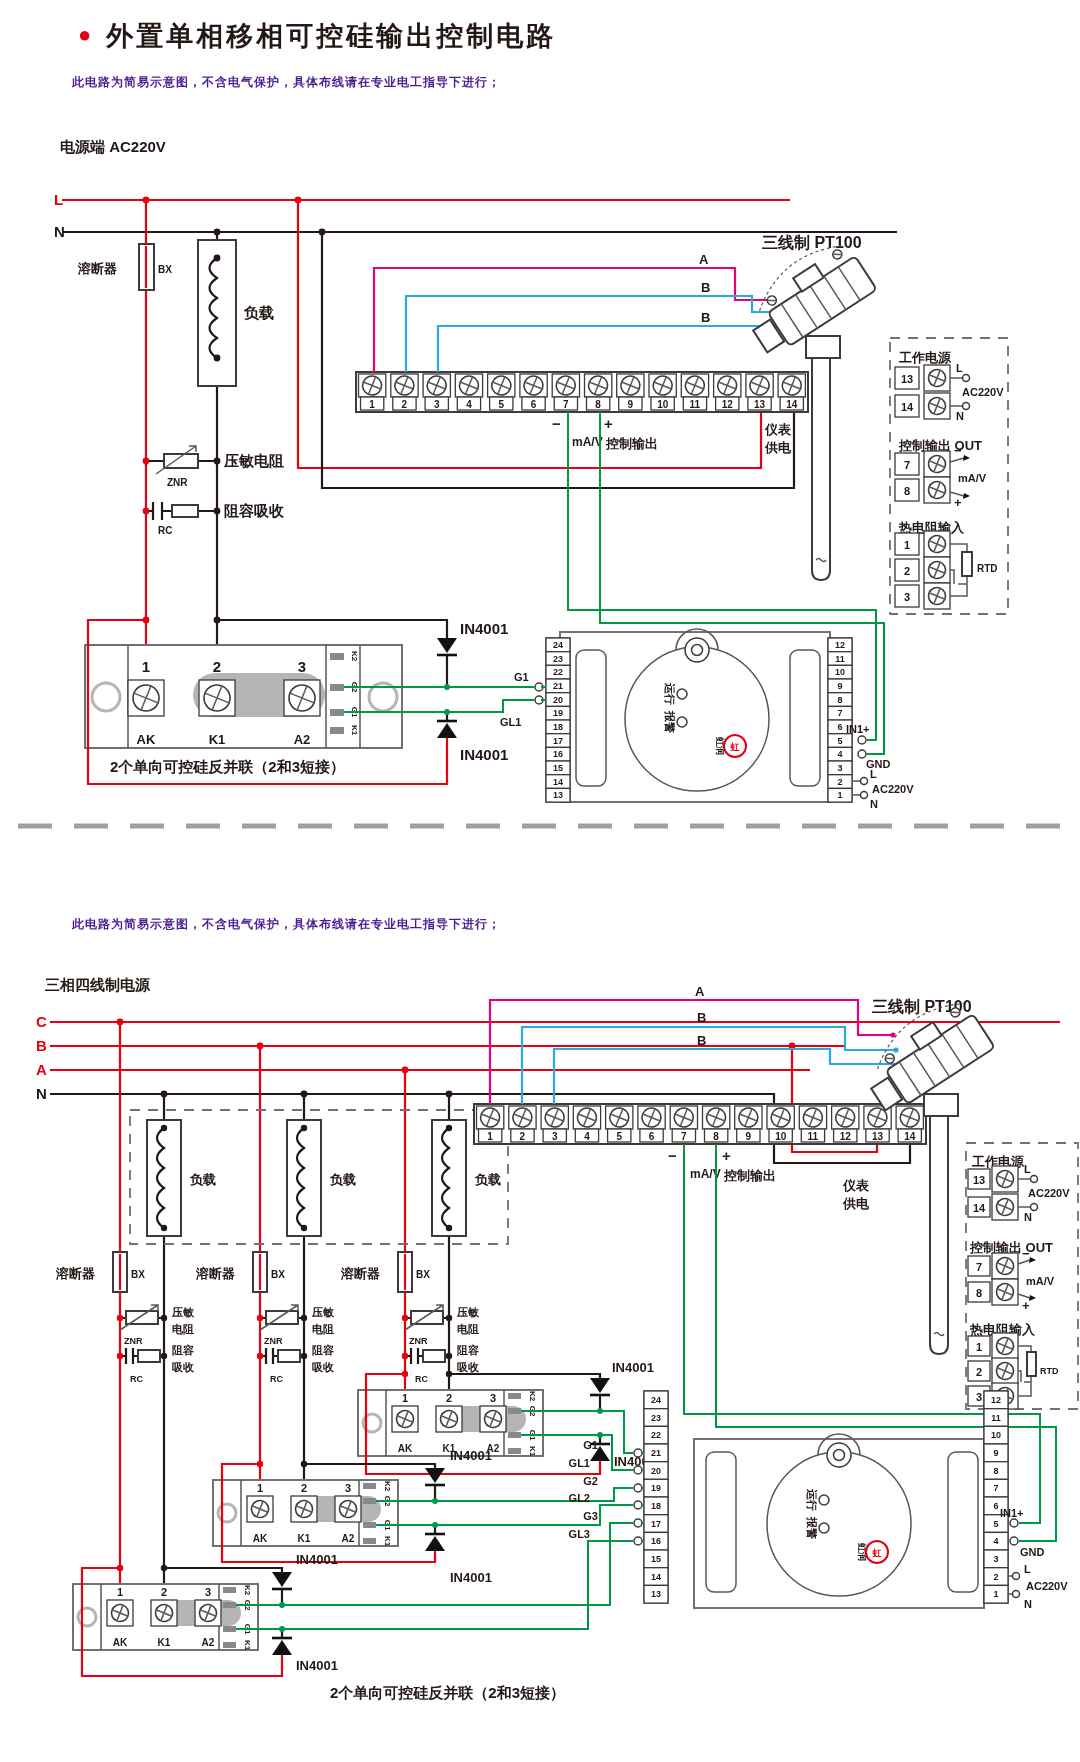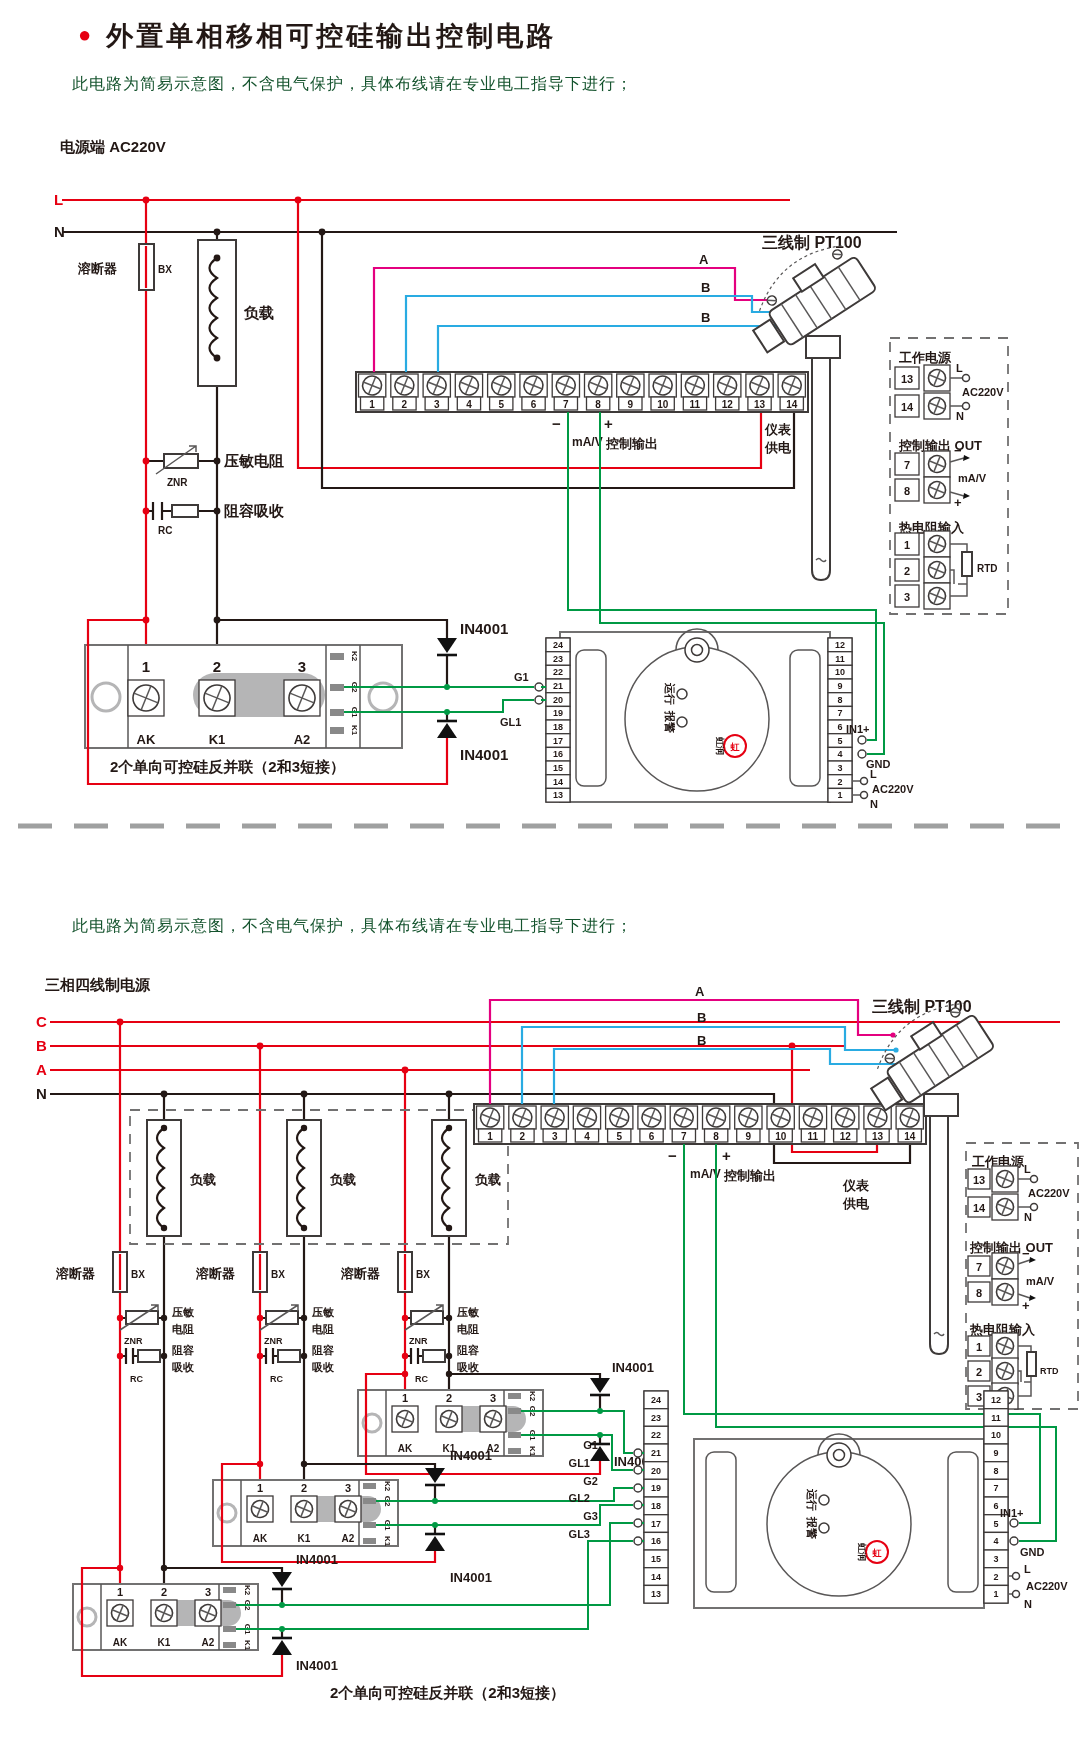--- a/index.html
+++ b/index.html
@@ -1,19 +1,19 @@
 <!DOCTYPE html>
 <html><head>
 <meta charset="utf-8">
 <style>
   html,body{margin:0;padding:0;background:#fff;}
   #stage{position:relative;width:1080px;height:1762px;background:#fff;overflow:hidden;
          font-family:"Liberation Sans","DejaVu Sans",sans-serif;}
   .title{position:absolute;font-weight:700;font-size:27px;color:#231815;letter-spacing:3px;white-space:nowrap;}
-  .subtitle{position:absolute;font-weight:400;font-size:16px;color:#14532d;letter-spacing:1px;white-space:nowrap;}
+  .subtitle{position:absolute;font-weight:700;font-size:12px;color:#4c1d95;letter-spacing:1px;white-space:nowrap;}
   .bullet{color:#e60012;margin-right:12px;font-size:22px;vertical-align:3px;}
   svg text{fill:#231815;font-family:"Liberation Sans","DejaVu Sans",sans-serif;font-weight:700;}
   .t16{font-size:16px}.t15{font-size:15px}.t13{font-size:13px}.t12{font-size:12px}
   .t11{font-size:11px}.t10{font-size:10px}.t9{font-size:9px}.t8{font-size:8px}
   .red{fill:#e60012}
   .wR{stroke:#e60012;stroke-width:2.2;fill:none}
   .wB{stroke:#231815;stroke-width:2.2;fill:none}
   .wM{stroke:#e4007f;stroke-width:2.2;fill:none}
   .wC{stroke:#29abe2;stroke-width:2.2;fill:none}
   .wG{stroke:#009944;stroke-width:2;fill:none}

